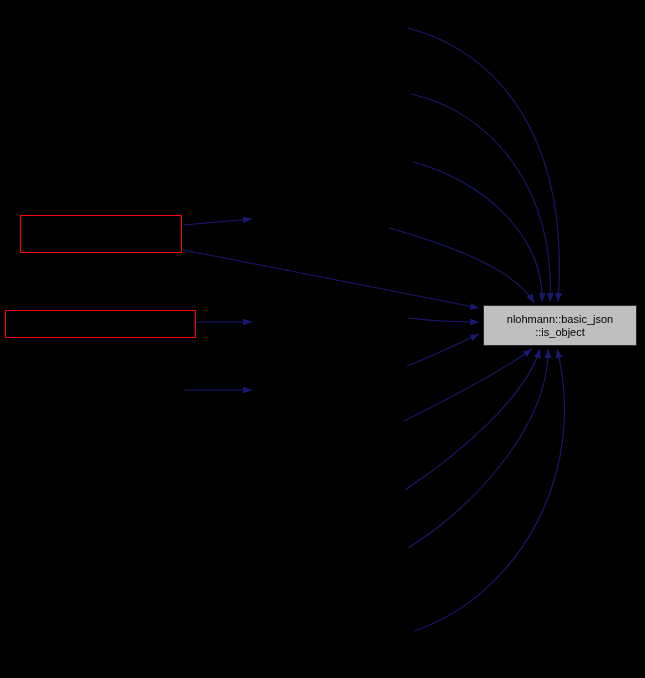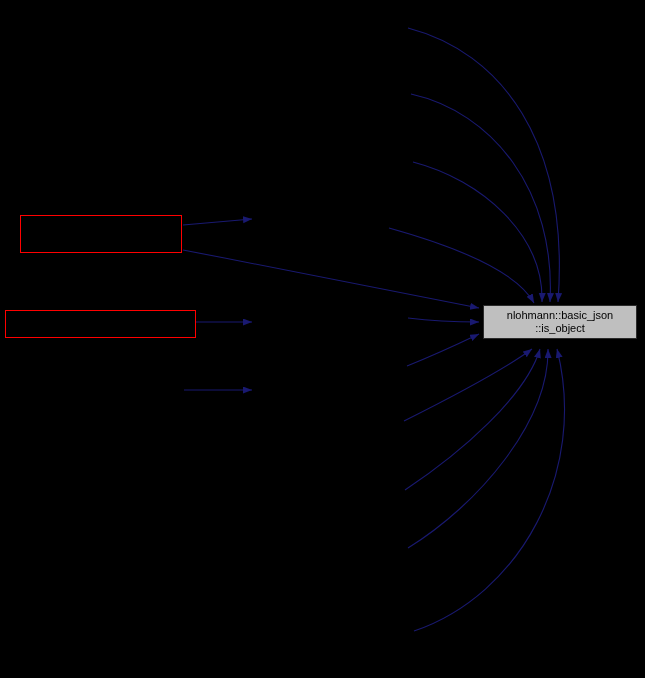--- a/index.html
+++ b/index.html
@@ -34,21 +34,21 @@
     background: transparent;
     cursor: pointer;
   }
   .red-node-1 { left: 20px; top: 215px; width: 162px; height: 38px; }
   .red-node-2 { left: 5px;  top: 310px; width: 191px; height: 28px; }
   .main-node {
     position: absolute;
     left: 483px;
     top: 305px;
     width: 154px;
-    height: 34px;
+    height: 41px;
     box-sizing: border-box;
     background: #bfbfbf;
     border: 1px solid #2a2a2a;
     display: flex;
     flex-direction: column;
     align-items: center;
     justify-content: center;
     color: #000000;
     font-size: 11px;
     line-height: 13px;

